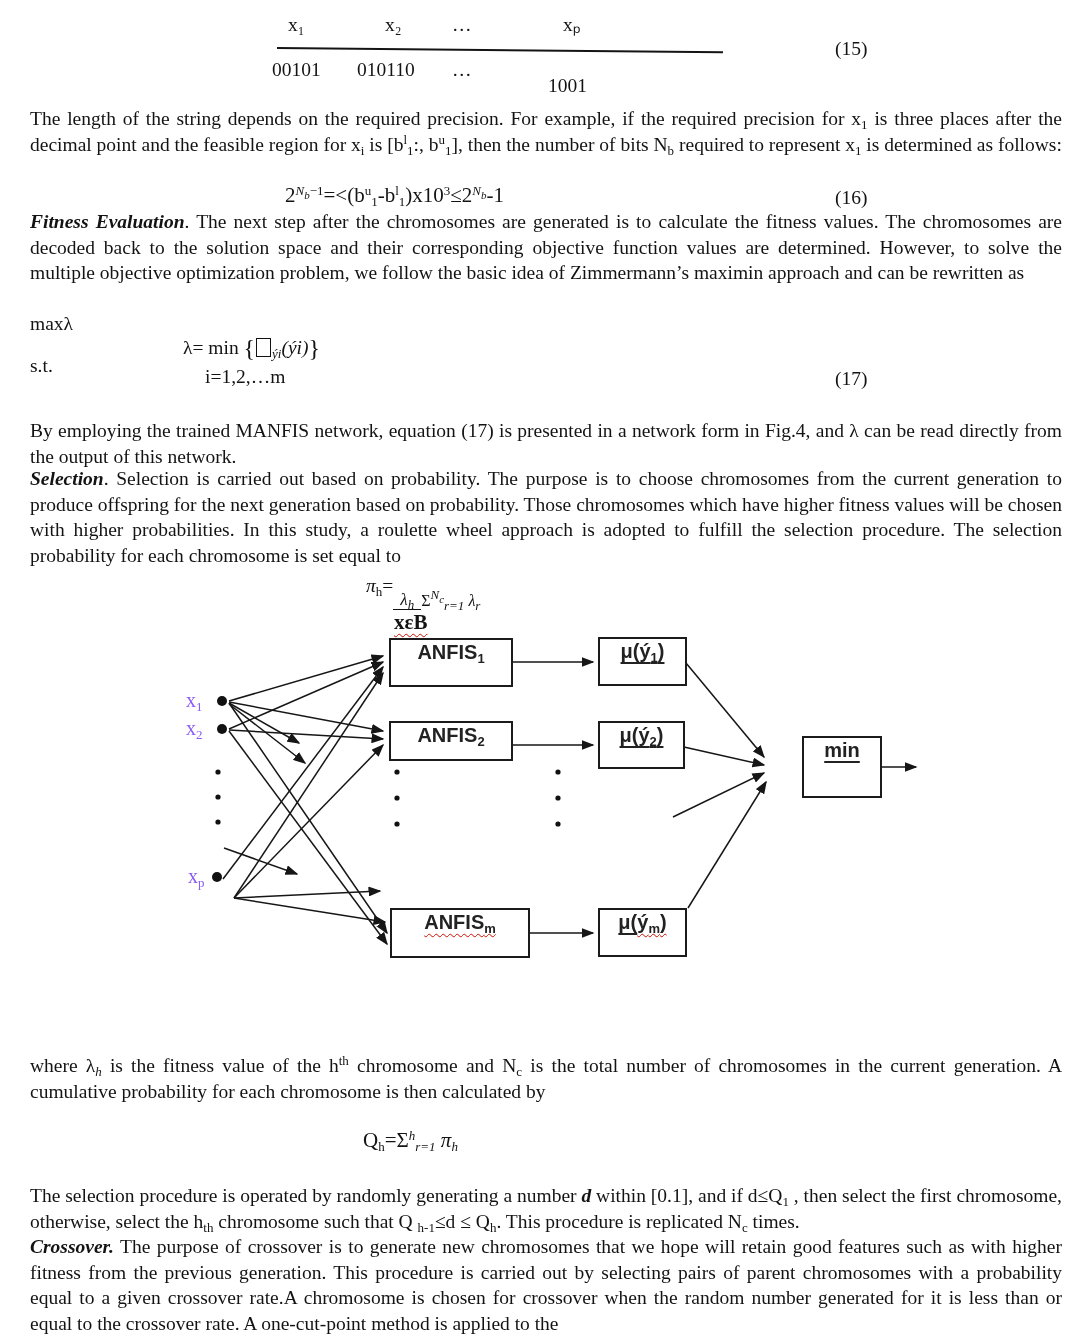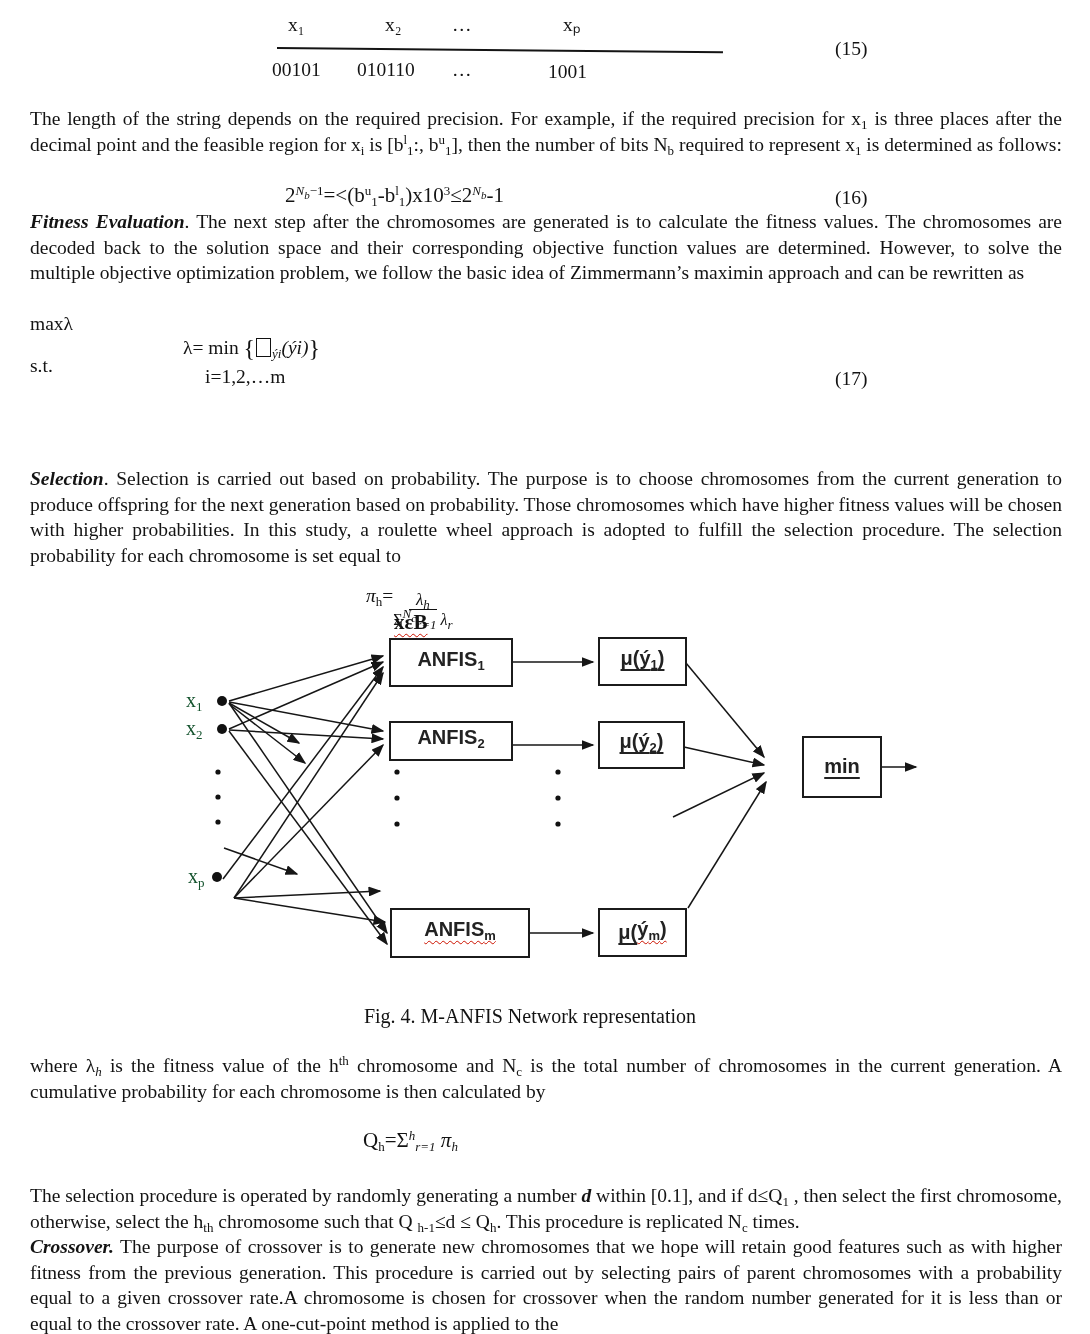--- a/index.html
+++ b/index.html
@@ -19,67 +19,68 @@
   .sub.i,.sup.i,.supb.i{font-style:italic;}
   .brace{font-size:24px;vertical-align:-2px;}
   .tofu{display:inline-block;width:13px;height:17px;border:1.4px solid #111;vertical-align:-3px;margin:0 1px;}
   .wavy-red{text-decoration-line:underline;text-decoration-style:wavy;text-decoration-color:#cc1100;text-decoration-thickness:1px;text-underline-offset:4px;text-decoration-skip-ink:none;}
   .wavy-green{text-decoration-line:underline;text-decoration-style:wavy;text-decoration-color:#2f9130;text-decoration-thickness:1px;text-underline-offset:4px;text-decoration-skip-ink:none;text-decoration:underline;}
   
   .t15-cell{position:absolute;white-space:nowrap;}
   #t15-line{position:absolute;left:277px;top:47px;width:446px;border-top:2px solid #141414;transform:rotate(0.55deg);transform-origin:left center;}
   .eqnum{position:absolute;left:835px;white-space:nowrap;}
   
-  .frac{display:inline-flex;flex-direction:column;align-items:center;line-height:1.12;vertical-align:middle;margin-top:28px;}
+  .frac{display:inline-flex;flex-direction:row;align-items:center;line-height:1.12;vertical-align:middle;margin-top:28px;}
   .frac-num{padding:0 7px;border-bottom:1.6px solid #111;font-size:17px;}
   .frac-den{font-size:16px;padding-top:1px;}
   .formula-row{display:inline-flex;align-items:center;white-space:nowrap;}
   
   #diagram{position:absolute;left:0;top:630px;width:1090px;height:372px;}
   #diagram svg{position:absolute;left:0;top:0;}
   .dbox{
     position:absolute;box-sizing:border-box;background:#fff;border:2px solid #1b1b1b;
-    display:flex;align-items:center;justify-content:center;
+    display:flex;justify-content:center;
     font-family:"Liberation Sans",sans-serif;font-size:20px;font-weight:700;color:#222;
     white-space:nowrap;
   }
   .dbox .bsub{font-size:13px;vertical-align:-4px;font-weight:700;}
-  .node-label{position:absolute;font-size:20px;color:#14532d;white-space:nowrap;}
+  .node-label{position:absolute;font-size:20px;color:#8b5cf6;white-space:nowrap;}
 </style>
 </head>
 <body>
 
 <div id="page">
 
   <div class="abs" style="left:0;top:0;width:1090px;height:100px;padding-left:48px;">
     <span class="t15-cell" style="left:288px;top:12px;">x₁</span>
     <span class="t15-cell" style="left:385px;top:12px;">x₂</span>
     <span class="t15-cell" style="left:452px;top:12px;">…</span>
     <span class="t15-cell" style="left:563px;top:12px;">xₚ</span>
     <div id="t15-line"></div>
     <span class="t15-cell" style="left:272px;top:57px;">00101</span>
     <span class="t15-cell" style="left:357px;top:57px;">010110</span>
     <span class="t15-cell" style="left:452px;top:57px;">…</span>
-    <span class="t15-cell" style="left:548px;top:59px;">1001</span>
+    <span class="t15-cell" style="left:548px;top:73px;">1001</span>
     <span class="eqnum" style="top:36px;">(15)</span>
   </div>
 
   <div class="para" style="top:106px;"><span>The length of the string depends on the required precision. For example, if the required precision for x</span><span class="sub">1</span><span> is three places after the decimal point and the feasible region for x</span><span class="sub">i</span><span> is [b</span><span class="sup">l</span><span class="sub">1</span><span>:, b</span><span class="sup">u</span><span class="sub">1</span><span>], then the number of bits N</span><span class="sub">b</span><span> required to represent x</span><span class="sub">1</span><span> is determined as follows:</span></div>
 
   <div class="abs" style="left:285px;top:183px;font-size:21px;white-space:nowrap;"><span>2</span><span class="sup i">N</span><span class="supb i">b</span><span class="sup">−1</span><span>=&lt;(b</span><span class="sup">u</span><span class="sub">1</span><span>-b</span><span class="sup">l</span><span class="sub">1</span><span>)x10</span><span class="sup">3</span><span>≤2</span><span class="sup i">N</span><span class="supb i">b</span><span>-1</span></div>
   <span class="eqnum" style="top:185px;">(16)</span>
 
   <div class="para" style="top:209px;"><span class="b i">Fitness Evaluation</span><span>. The next step after the chromosomes are generated is to calculate the fitness values. The chromosomes are decoded back to the solution space and their corresponding objective function values are determined. However, to solve the multiple objective optimization problem, we follow the basic idea of Zimmermann’s maximin approach and can be rewritten as</span></div>
 
   <div class="abs" style="left:30px;top:311px;">maxλ</div>
   <div class="abs" style="left:30px;top:340px;margin-top:13px;">s.t.</div>
   <div class="abs" style="left:183px;top:335px;white-space:nowrap;"><span>λ= min </span><span class="brace">{</span><span class="tofu"></span><span class="sub i">ýi</span><span class="i">(ýi)</span><span class="brace">}</span></div>
   <div class="abs" style="left:205px;top:364px;">i=1,2,…m</div>
   <span class="eqnum" style="top:366px;">(17)</span>
 
+  <div class="para" style="top:418px;">By employing the trained MANFIS network, equation (17) is presented in a network form in Fig.4, and λ can be read directly from the output of this network.</div>
 
   <div class="para" style="top:466px;"><span class="b i">Selection</span><span>. Selection is carried out based on probability. The purpose is to choose chromosomes from the current generation to produce offspring for the next generation based on probability. Those chromosomes which have higher fitness values will be chosen with higher probabilities. In this study, a roulette wheel approach is adopted to fulfill the selection procedure. The selection probability for each chromosome is set equal to</span></div>
 
   <div class="abs formula-row" style="left:366px;top:562px;">
     <span><span class="i">π</span><span class="sub">h</span><span>=</span></span>
       <span class="frac">
         <span class="frac-num"><span class="i">λ</span><span class="sub i">h</span></span>
         <span class="frac-den"><span>Σ</span><span class="sup i">N</span><span class="supb i">c</span><span class="sub i">r=1</span><span class="i"> λ</span><span class="sub i">r</span></span>
       </span>
   </div>
@@ -154,21 +155,20 @@
       </div>
     <div class="dbox" style="left:598px;top:278px;width:89px;height:49px;">
         <span class="wavy-green"><span>μ(</span></span>
         <span class="wavy-red"><span>ý</span><span class="bsub">m</span><span>)</span></span>
       </div>
     <div class="dbox" style="left:770px;top:106px;width:80px;height:62px;margin-left:32px;">
         <span class="wavy-green">min</span>
       </div>
   </div>
 
-  <div class="abs" style="left:30px;top:1004px;width:1000px;text-align:center;font-size:20px;">Fig. 4. M-ANFIS Network representation</div>
 
   <div class="para" style="top:1053px;"><span>where λ</span><span class="sub i">h</span><span> is the fitness value of the h</span><span class="sup">th</span><span> chromosome and N</span><span class="sub">c</span><span> is the total number of chromosomes in the current generation. A cumulative probability for each chromosome is then calculated by</span></div>
 
   <div class="abs" style="left:363px;top:1128px;font-size:21px;white-space:nowrap;"><span>Q</span><span class="sub">h</span><span>=Σ</span><span class="sup i">h</span><span class="sub i">r=1</span><span class="i"> π</span><span class="sub i">h</span></div>
 
   <div class="para" style="top:1183px;"><span>The selection procedure is operated by randomly generating a number </span><span class="b i">d</span><span> within [0.1], and if d≤Q</span><span class="sub">1</span><span> , then select the first chromosome, otherwise, select the h</span><span class="sub">th</span><span> chromosome such that  Q </span><span class="sub">h-1</span><span>≤d ≤ Q</span><span class="sub">h</span><span>. This procedure is replicated N</span><span class="sub">c</span><span> times.</span></div>
 
   <div class="para" style="top:1234px;"><span class="b i">Crossover.</span><span> The purpose of crossover is to generate new chromosomes that we hope will retain good features such as with higher fitness from the previous generation. This procedure is carried out by selecting pairs of parent chromosomes with a probability equal to a given crossover rate.A chromosome is chosen for crossover when the random number generated for it is less than or equal to the crossover rate. A one-cut-point method is applied to the</span></div>
 
 </div>

